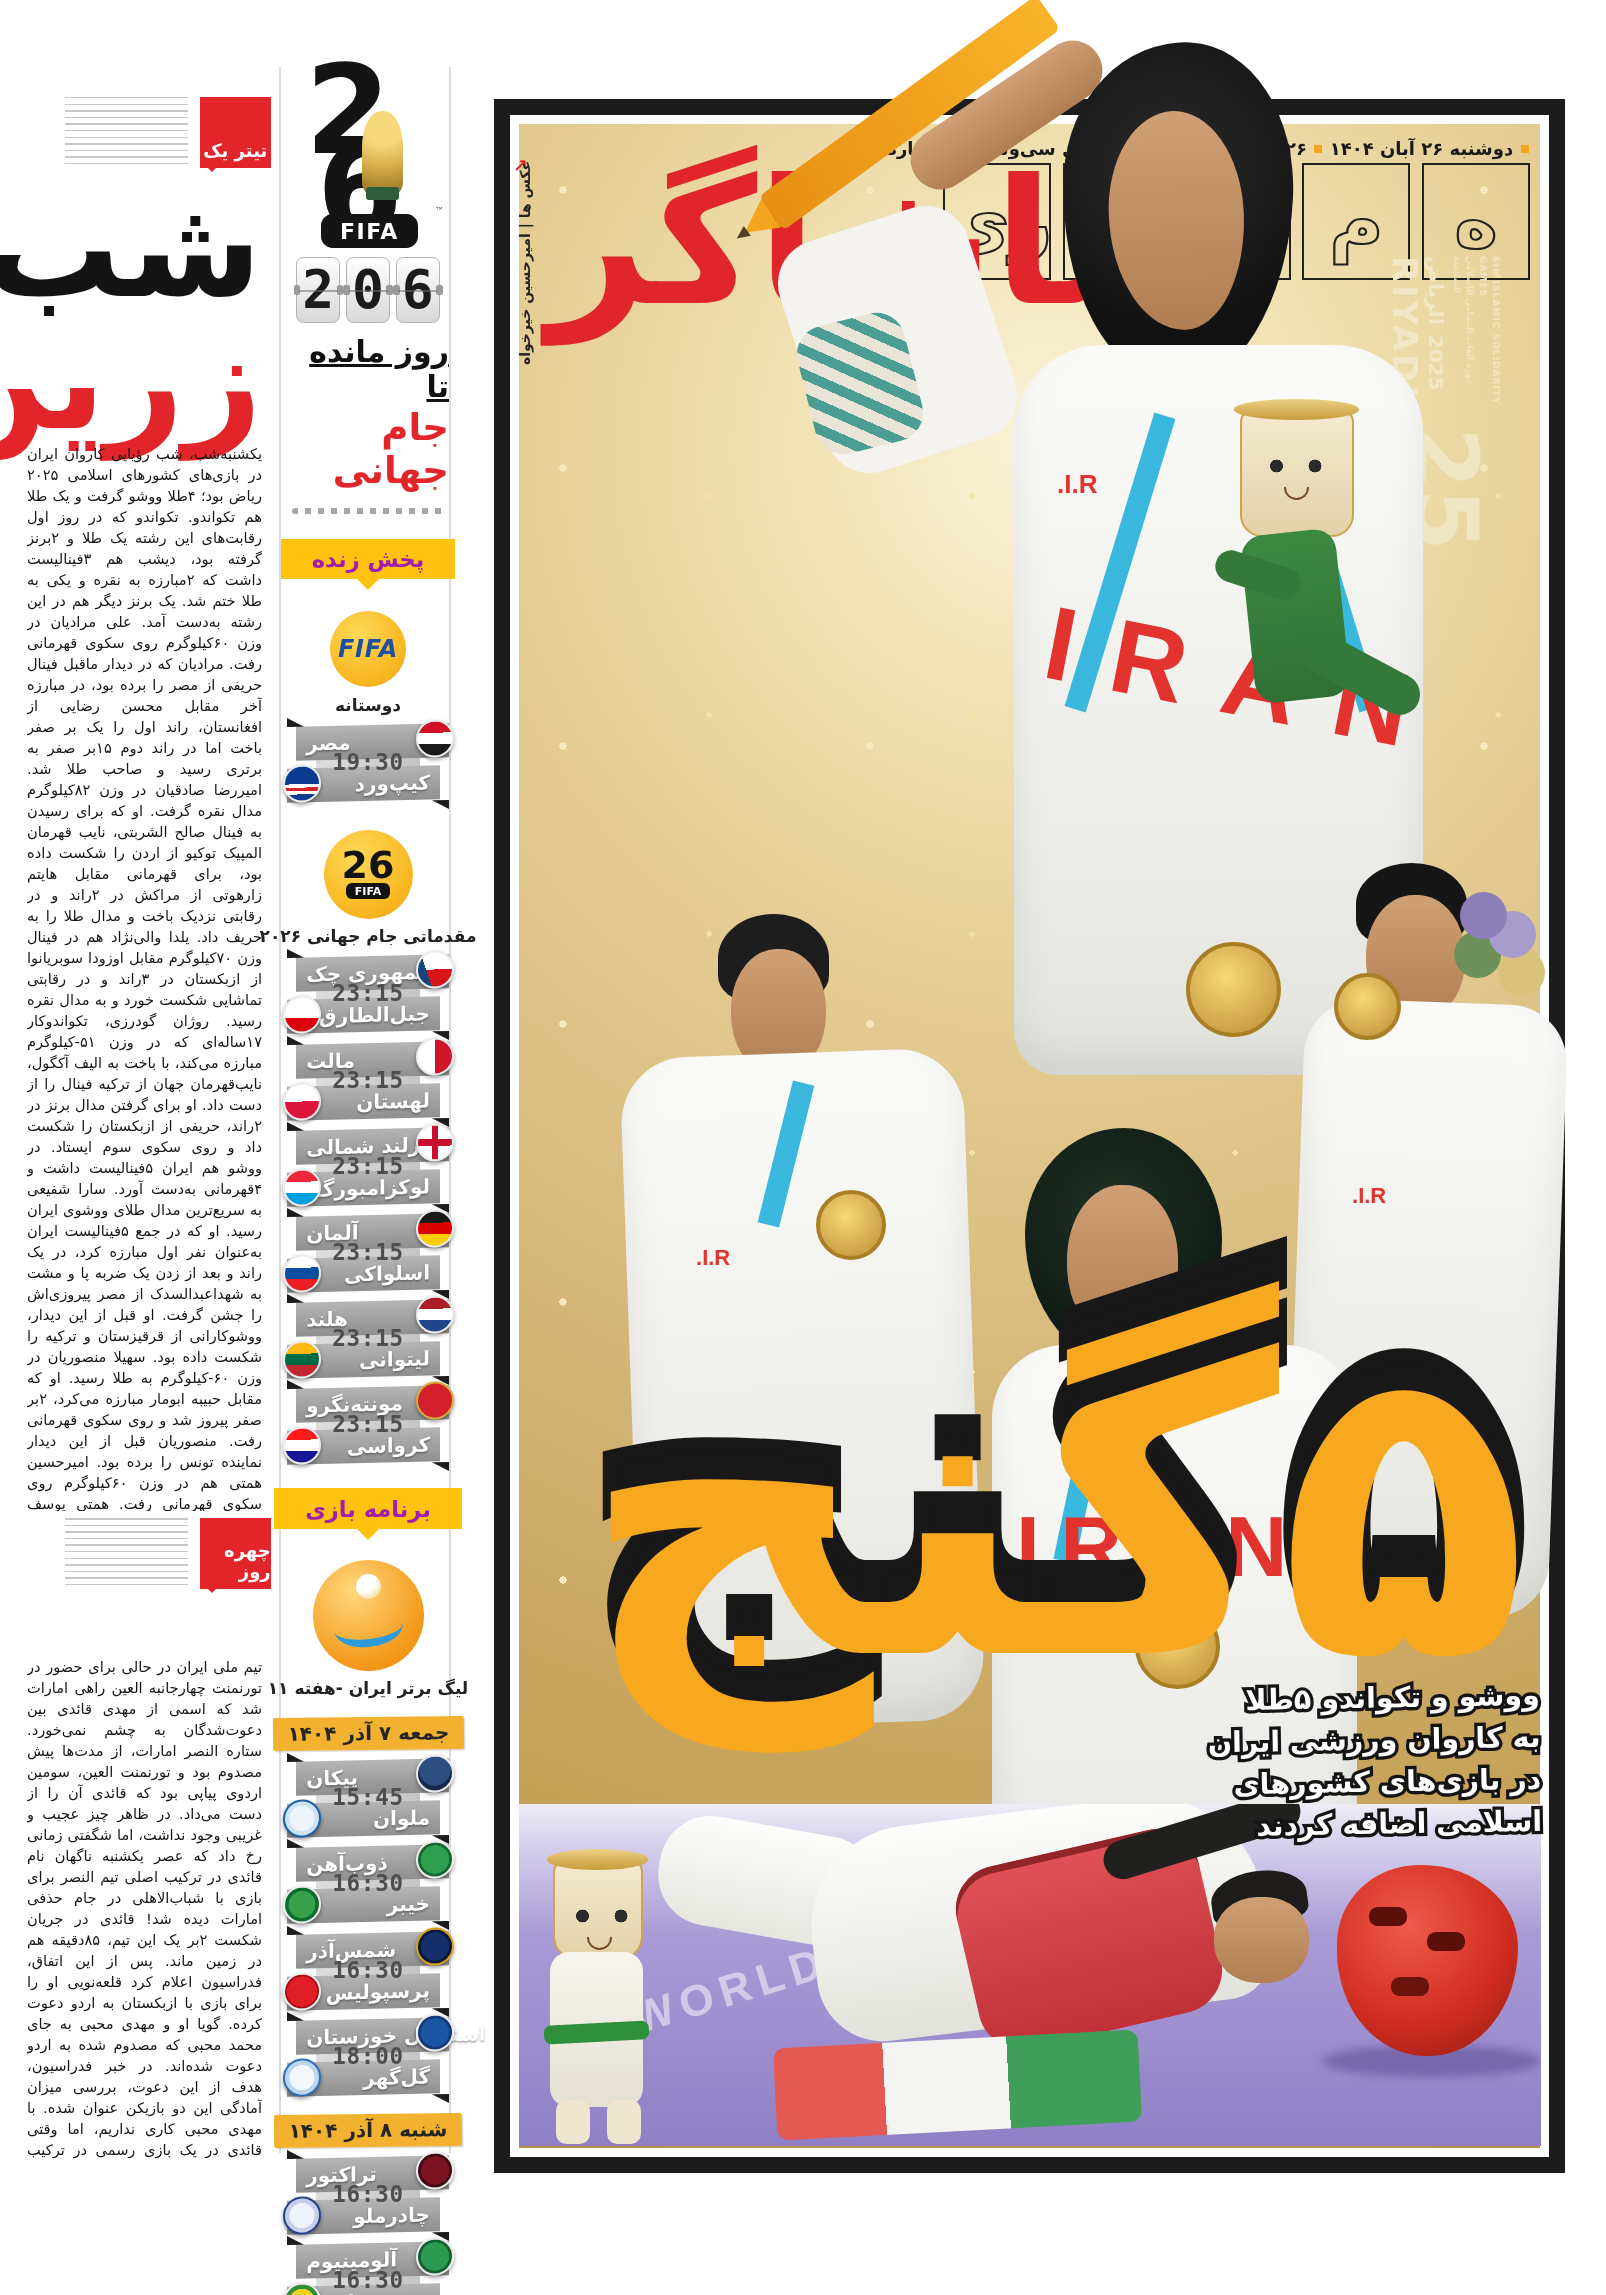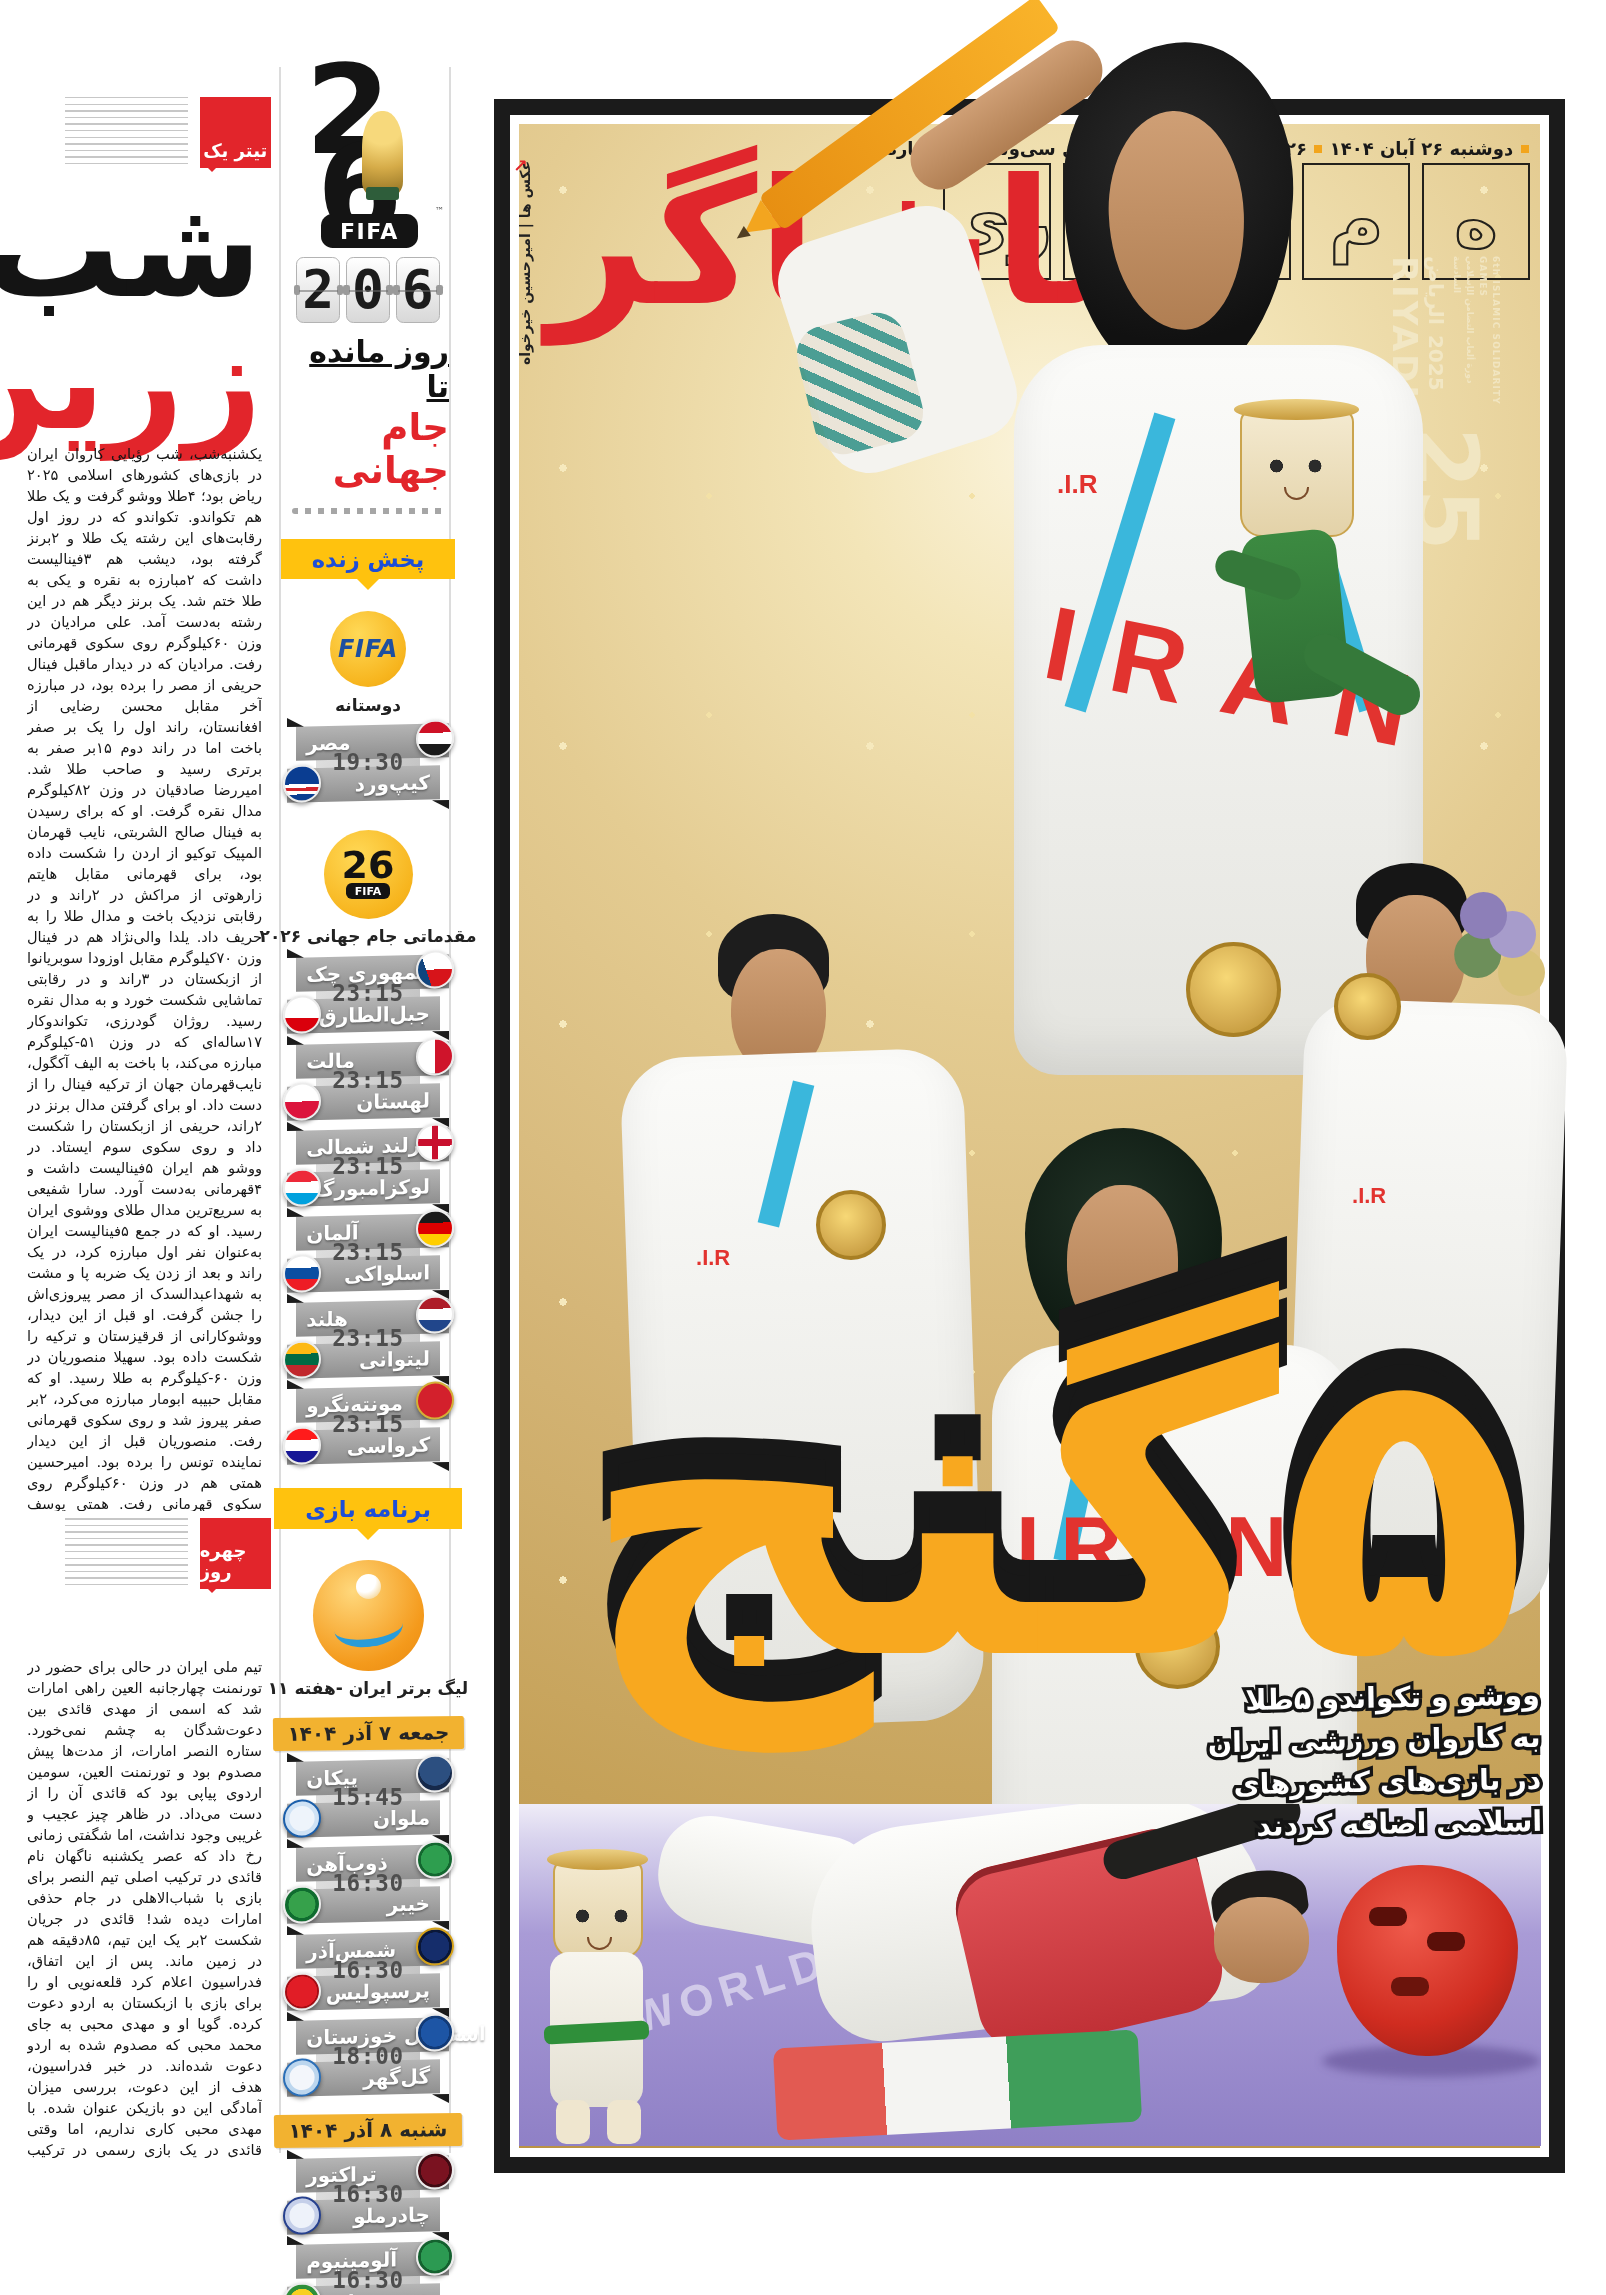--- a/index.html
+++ b/index.html
@@ -3,21 +3,21 @@
 <meta charset="utf-8">
 <style>
   html,body{margin:0;padding:0;background:#ffffff;}
   .page{position:relative;width:1607px;height:2295px;background:#fff;overflow:hidden;
         font-family:"DejaVu Sans",sans-serif;direction:rtl;}
 
   
   .vrule{position:absolute;top:67px;bottom:142px;width:1.5px;background:#dcdcdc;}
 
   
-  .kicker-row{position:absolute;display:flex;direction:ltr;align-items:flex-start;}
+  .kicker-row{position:absolute;display:flex;direction:ltr;align-items:flex-start;text-align:right;}
   .pinstripes{width:123px;height:71px;margin-right:11.7px;
     background:repeating-linear-gradient(180deg,#c7c7c7 0 1.5px,transparent 1.5px 6.6px);}
   .kbox{position:relative;width:71px;height:71px;background:#e2252b;color:#fff;
     display:flex;align-items:flex-end;justify-content:center;padding-bottom:7.3px;
     font-size:18px;font-weight:800;box-sizing:border-box;}
   .kbox::after{content:'';position:absolute;left:5.8px;bottom:-11px;border:7.3px solid transparent;border-top-color:#e2252b;}
   .lead-h{position:absolute;width:241px;text-align:center;font-weight:900;line-height:1;}
   .lh1{font-size:136px;color:#141414;}
   .lh2{font-size:136px;color:#e2252b;}
   .art{position:absolute;direction:rtl;text-align:justify;font-size:14.6px;line-height:21px;
@@ -40,21 +40,21 @@
   .card{position:relative;width:42px;height:64px;background:linear-gradient(180deg,#ffffff,#d8d8d8);
     border:0.7px solid #b3b3b3;border-radius:7.3px;display:flex;align-items:center;justify-content:center;
     font-size:53px;font-weight:900;color:#1c1c1c;font-family:"DejaVu Sans Mono",monospace;}
   .card::after{content:'';position:absolute;left:1.5px;right:1.5px;top:50%;height:2.2px;background:rgba(110,110,110,.55);}
   .card::before{content:'';position:absolute;top:50%;left:-3.7px;width:6.6px;height:10.2px;margin-top:-5.1px;
     background:#9a9a9a;border-radius:2.2px;box-shadow:43px 0 0 #9a9a9a;}
   .count1{margin-top:11.7px;font-size:30px;font-weight:900;color:#111;text-decoration:underline;}
   .count2{margin-top:1.5px;font-size:37px;font-weight:900;color:#e2252b;}
   .dots{margin-top:16px;width:152px;height:5.8px;border-radius:2.9px;
     background:repeating-linear-gradient(90deg,#a6a6a6 0 5.8px,transparent 5.8px 13px);}
-  .tag{position:relative;background:#ffc20e;color:#1d4ed8;font-weight:900;font-size:22.6px;
+  .tag{position:relative;background:#ffc20e;color:#a21caf;font-weight:900;font-size:22.6px;
     padding:7.3px 31px;margin-top:25px;white-space:nowrap;}
   .tag::after{content:'';position:absolute;left:50%;bottom:-11px;transform:translateX(-50%);
     border:11px solid transparent;border-top:11px solid #ffc20e;border-bottom:0;}
   .blob{position:relative;border-radius:50%;display:flex;align-items:center;justify-content:center;flex-direction:column;}
   .blob.fifa-b{width:76px;height:76px;margin-top:32px;
     background:radial-gradient(circle at 38% 30%,#ffd957,#f7b51e 70%,#eba410);}
   .fifa-word{color:#1e4fa0;font-weight:900;font-size:24px;font-style:italic;letter-spacing:0.7px;}
   .blob.wc{width:89px;height:89px;margin-top:29px;direction:ltr;
     background:radial-gradient(circle at 38% 30%,#ffd957,#f7b51e 70%,#eba410);}
   .mini26{font-size:38px;font-weight:900;color:#131313;line-height:.85;}

